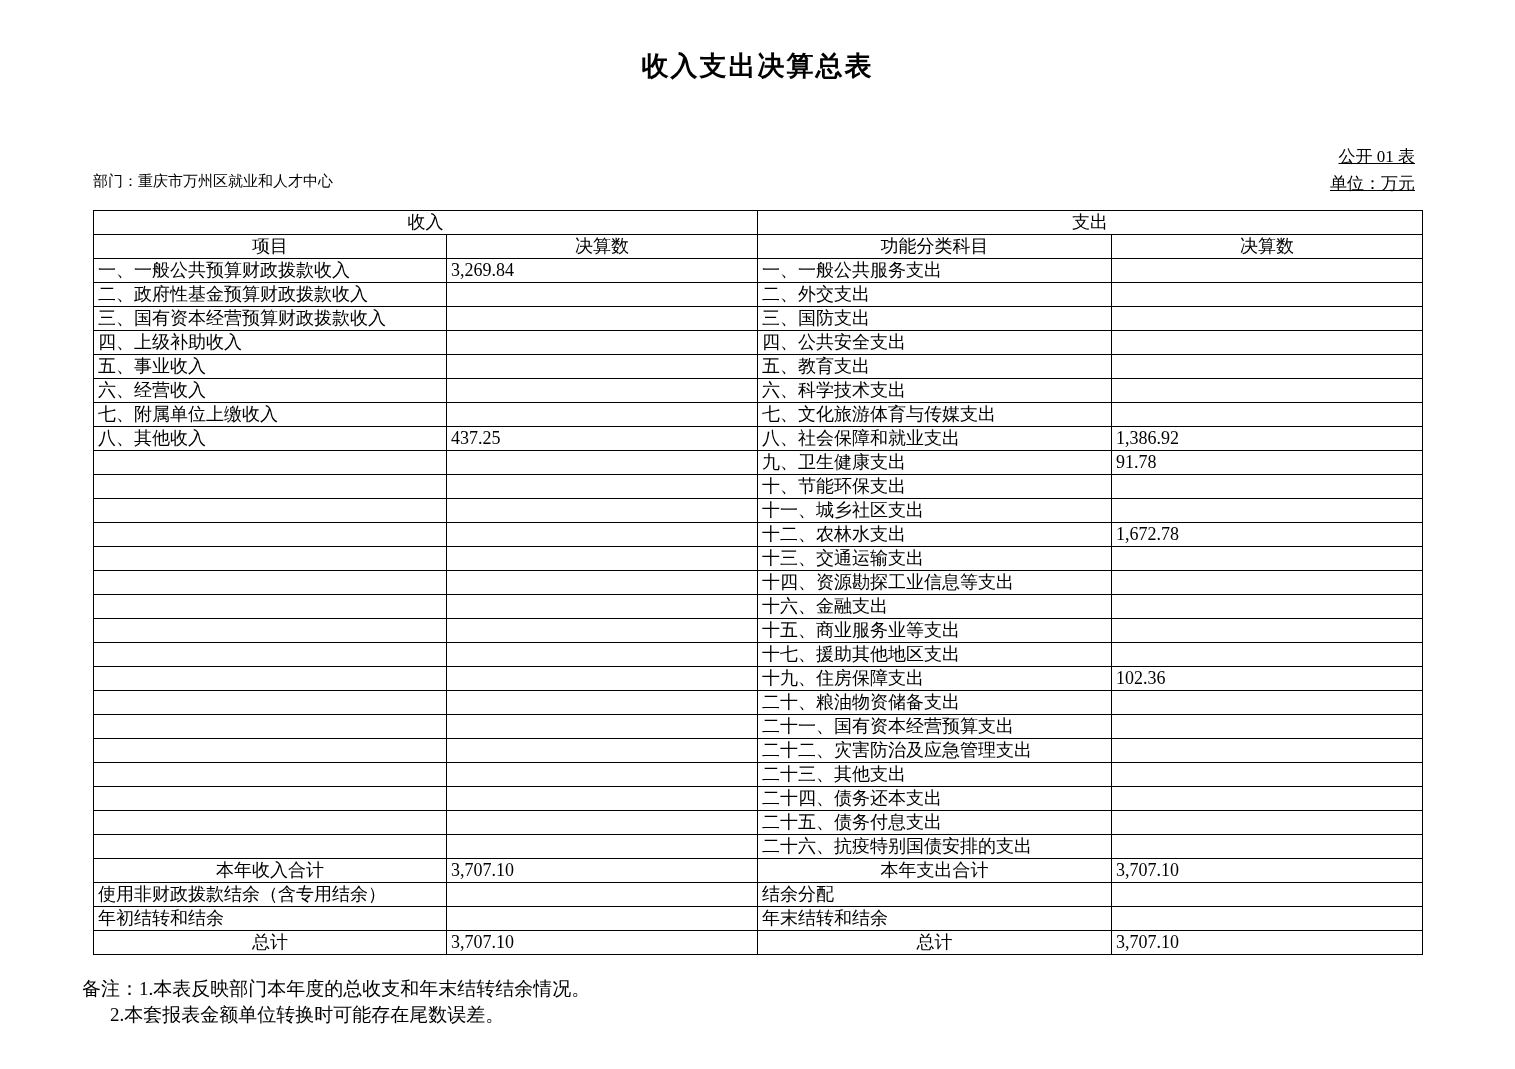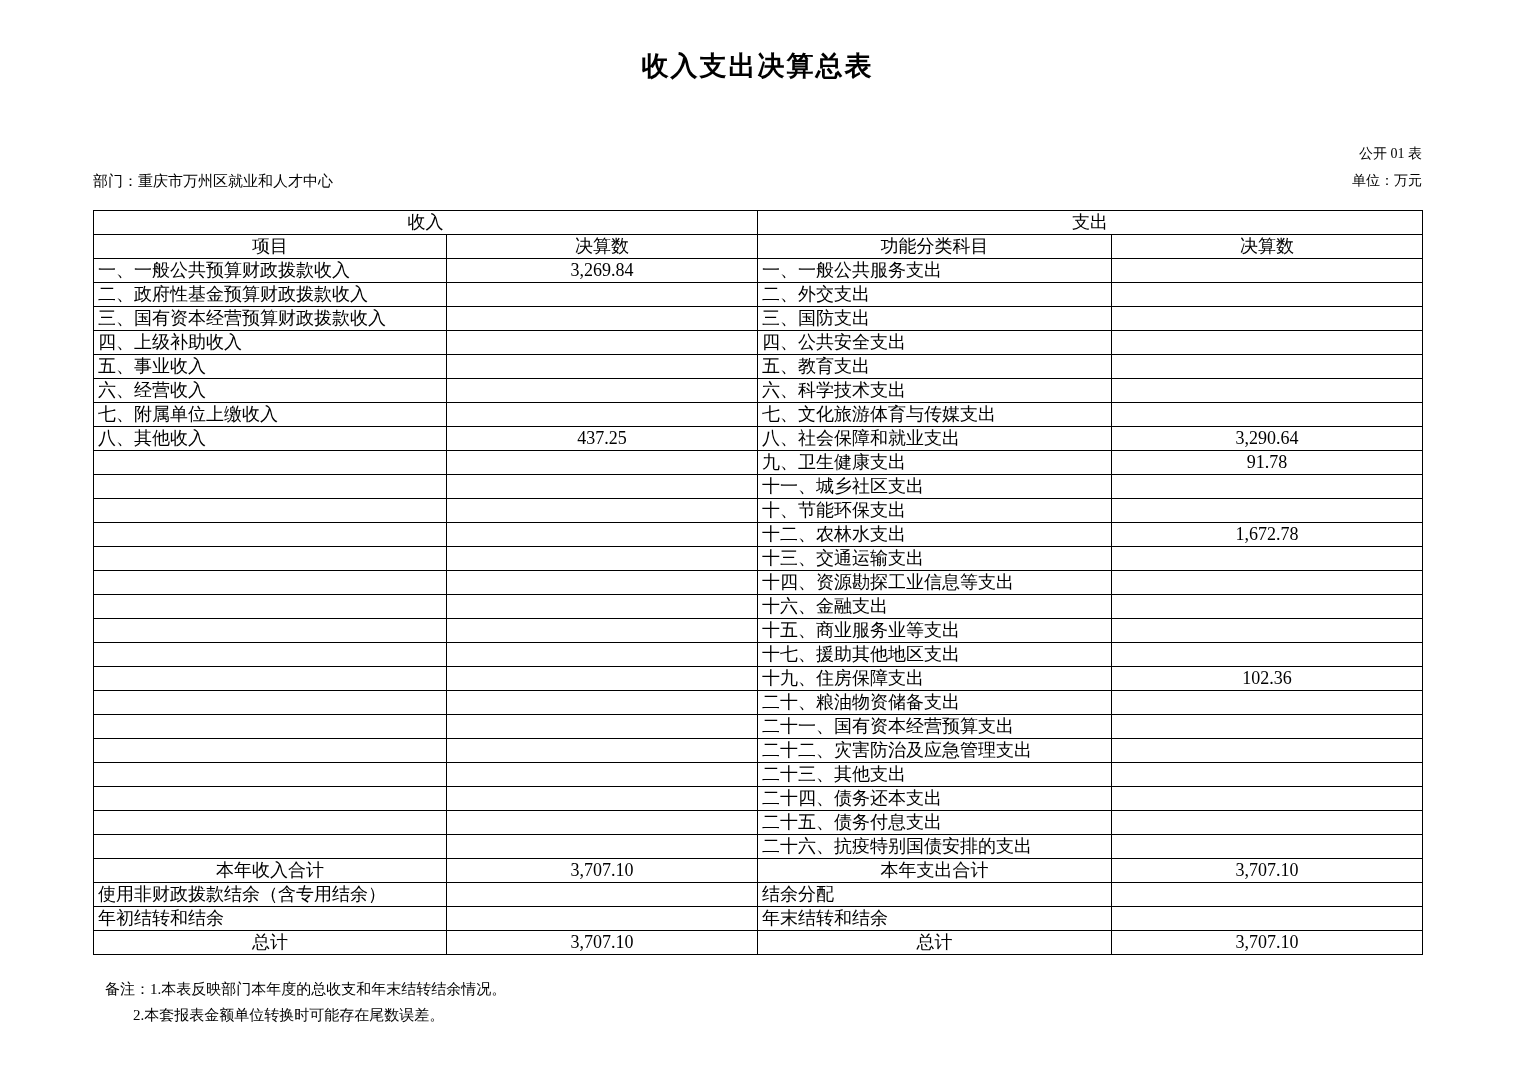--- a/index.html
+++ b/index.html
@@ -23,23 +23,24 @@
   .doc-title {
     text-align: center;
     font-size: 27px;
     font-weight: bold;
     letter-spacing: 2px;
     margin-top: 48px;
     font-family: Liberation Serif, serif;
   }
   .meta-right {
     position: absolute;
-    right: 93px;
-    font-size: 14px;
+    right: 100px;
+    font-size: 17px;
     white-space: nowrap;
+    text-decoration: underline;
   }
   .sheet-no {
     top: 97px;
   }
   .unit {
     top: 124px;
   }
   .dept {
     position: absolute;
     left: 93px;
@@ -61,31 +62,31 @@
     border: 1px solid #000000;
     height: 23px;
     padding: 0 4px;
     line-height: 21px;
     vertical-align: middle;
     overflow: hidden;
     white-space: nowrap;
   }
   .c-left { text-align: left; }
   .c-center { text-align: center; }
-  .c-right { text-align: center; padding-right: 8px; }
+  .c-right { text-align: left; padding-right: 8px; }
   .col-a { width: 353px; }
   .col-b { width: 311px; }
   .col-c { width: 354px; }
   .col-d { width: 311px; }
   .indent-label { padding-left: 8px; }
   .notes {
     position: absolute;
-    left: 105px;
+    left: 82px;
     top: 928px;
-    font-size: 15px;
+    font-size: 19px;
     line-height: 26px;
   }
   .notes .l2 { padding-left: 28px; }
   .page-num {
     position: absolute;
     width: 100%;
     text-align: center;
     top: 1020px;
     font-size: 15px;
     letter-spacing: 2px;
@@ -159,38 +160,38 @@
         <tr>
           <td class="c-left indent-label">七、附属单位上缴收入</td>
           <td class="c-right"></td>
           <td class="c-left indent-label">七、文化旅游体育与传媒支出</td>
           <td class="c-right"></td>
         </tr>
         <tr>
           <td class="c-left indent-label">八、其他收入</td>
           <td class="c-right">437.25</td>
           <td class="c-left indent-label">八、社会保障和就业支出</td>
-          <td class="c-right">3,290.64</td>
+          <td class="c-right">1,386.92</td>
         </tr>
         <tr>
           <td class="c-left indent-label"></td>
           <td class="c-right"></td>
           <td class="c-left indent-label">九、卫生健康支出</td>
           <td class="c-right">91.78</td>
         </tr>
         <tr>
           <td class="c-left indent-label"></td>
           <td class="c-right"></td>
+          <td class="c-left indent-label">十、节能环保支出</td>
+          <td class="c-right"></td>
+        </tr>
+        <tr>
+          <td class="c-left indent-label"></td>
+          <td class="c-right"></td>
           <td class="c-left indent-label">十一、城乡社区支出</td>
-          <td class="c-right"></td>
-        </tr>
-        <tr>
-          <td class="c-left indent-label"></td>
-          <td class="c-right"></td>
-          <td class="c-left indent-label">十、节能环保支出</td>
           <td class="c-right"></td>
         </tr>
         <tr>
           <td class="c-left indent-label"></td>
           <td class="c-right"></td>
           <td class="c-left indent-label">十二、农林水支出</td>
           <td class="c-right">1,672.78</td>
         </tr>
         <tr>
           <td class="c-left indent-label"></td>

